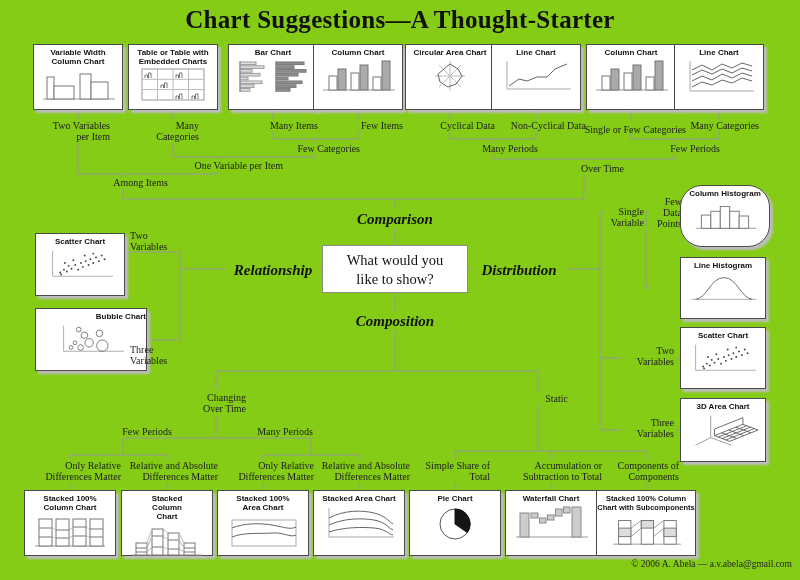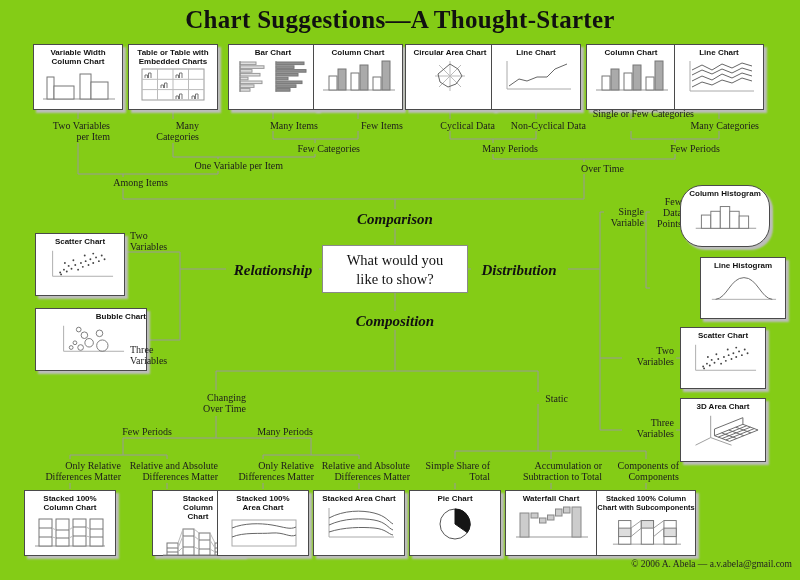--- a/index.html
+++ b/index.html
@@ -155,21 +155,21 @@
       </g>
     </svg>
   </div>
 
   <div class="lbl" style="left:46px;top:120px;width:64px;">Two Variables per Item</div>
   <div class="lbl" style="left:147px;top:120px;width:52px;">Many Categories</div>
   <div class="lbl" style="left:228px;top:120px;width:90px;">Many Items</div>
   <div class="lbl" style="left:313px;top:120px;width:90px;">Few Items</div>
   <div class="lbl" style="left:405px;top:120px;width:90px;">Cyclical Data</div>
   <div class="lbl" style="left:486px;top:120px;width:100px;">Non-Cyclical Data</div>
-  <div class="lbl" style="left:576px;top:108px;width:110px;margin-left:8px;">Single or Few Categories</div>
+  <div class="lbl" style="left:576px;top:124px;width:110px;">Single or Few Categories</div>
   <div class="lbl" style="left:679px;top:120px;width:80px;">Many Categories</div>
 
   <div class="lbl" style="left:270px;top:143px;width:90px;">Few Categories</div>
   <div class="lbl" style="left:448px;top:143px;width:90px;">Many Periods</div>
   <div class="lbl" style="left:630px;top:143px;width:90px;">Few Periods</div>
   <div class="lbl" style="left:153px;top:160px;width:130px;">One Variable per Item</div>
   <div class="lbl" style="left:544px;top:163px;width:80px;">Over Time</div>
   <div class="lbl" style="left:78px;top:177px;width:90px;">Among Items</div>
 
   <div class="bi" style="left:330px;top:210px;width:130px;">Comparison</div>
@@ -241,21 +241,21 @@
       <g stroke="#777" fill="#fff">
           <rect x="18" y="17" width="10" height="14"></rect>
           <rect x="28" y="13" width="10" height="18"></rect>
           <rect x="38" y="8" width="10" height="23"></rect>
           <rect x="48" y="13" width="10" height="18"></rect>
           <rect x="58" y="18" width="10" height="13"></rect>
         </g>
     </svg>
   </div>
 
-  <div class="cbox" style="left:700px;top:257px;width:86px;height:62px;">
+  <div class="cbox" style="left:680px;top:257px;width:86px;height:62px;">
     <div class="t">Line Histogram</div>
     <svg width="82" height="34" viewBox="0 0 86 36">
       <path d="M10 30H78" stroke="#aaa" fill="none"></path>
       <path d="M14 30C26 29 30 7 44 7 58 7 62 29 74 30" stroke="#666" fill="none"></path>
     </svg>
   </div>
 
   <div class="cbox" style="left:680px;top:327px;width:86px;height:62px;">
     <div class="t">Scatter Chart</div>
     <svg width="82" height="34" viewBox="0 0 86 36">
@@ -321,21 +321,21 @@
           <rect x="12" y="6" width="13" height="27"></rect>
           <rect x="29" y="6" width="13" height="27"></rect>
           <rect x="46" y="6" width="13" height="27"></rect>
           <rect x="63" y="6" width="13" height="27"></rect>
         </g>
       <path d="M12 15h13M12 24h13M29 17h13M29 25h13M46 14h13M46 23h13M63 16h13M63 24h13" stroke="#777" fill="none"></path>
       <path d="M25 15 29 17M25 24 29 25M42 17 46 14M42 25 46 23M59 14 63 16M59 23 63 24" stroke="#bbb" fill="none"></path>
     </svg>
   </div>
 
-  <div class="cbox" style="left:121px;top:490px;width:92px;height:66px;margin-left:31px;">
+  <div class="cbox" style="left:121px;top:490px;width:92px;height:66px;">
     <div class="t" style="max-width:50px;margin:0 auto;">Stacked Column Chart</div>
     <svg width="86" height="36" viewBox="0 0 86 36">
       <path d="M8 33H78" stroke="#999" fill="none"></path>
       <g stroke="#777" fill="#fff">
           <rect x="12" y="21" width="11" height="12"></rect>
           <rect x="28" y="7" width="11" height="26"></rect>
           <rect x="44" y="11" width="11" height="22"></rect>
           <rect x="60" y="21" width="11" height="12"></rect>
         </g>
       <path d="M12 26h11M12 30h11M28 14h11M28 25h11M44 18h11M44 27h11M60 26h11M60 30h11" stroke="#777" fill="none"></path>

